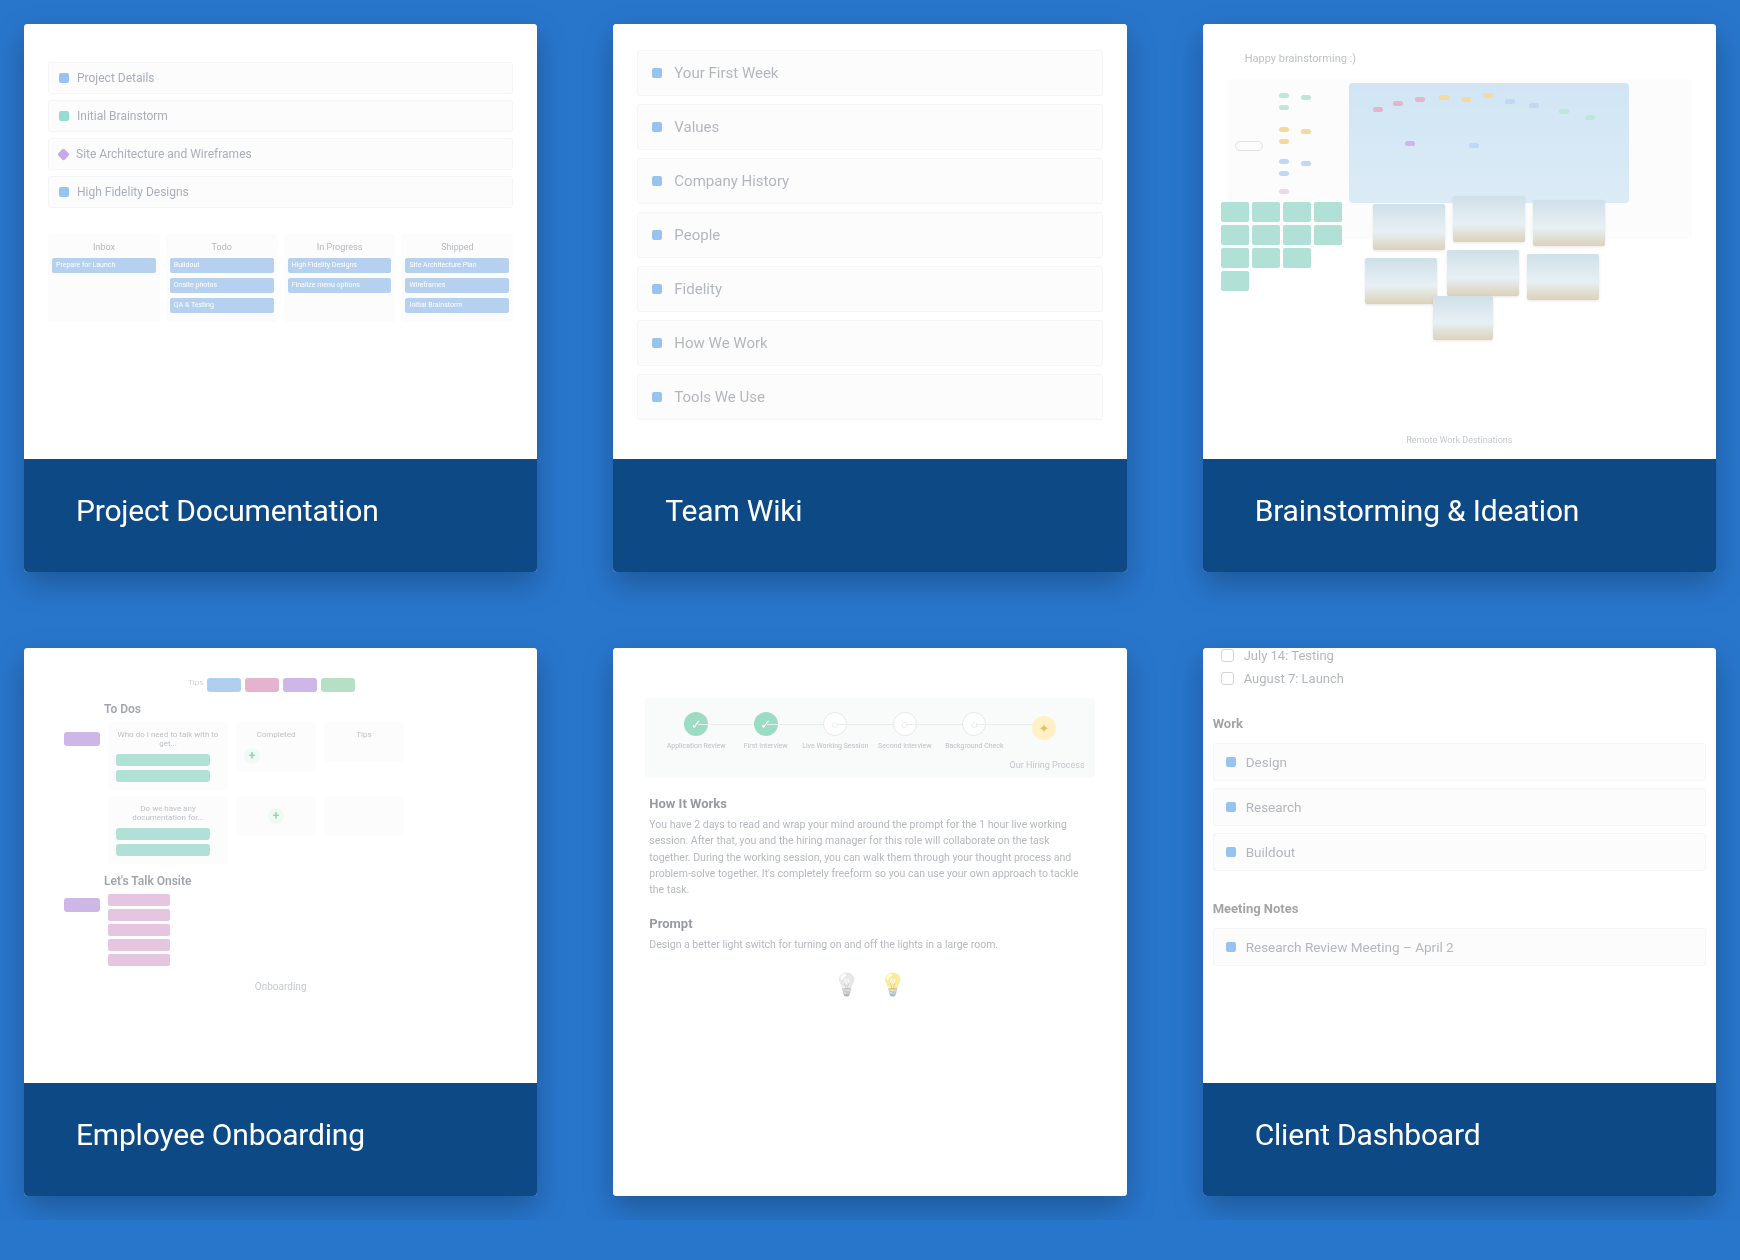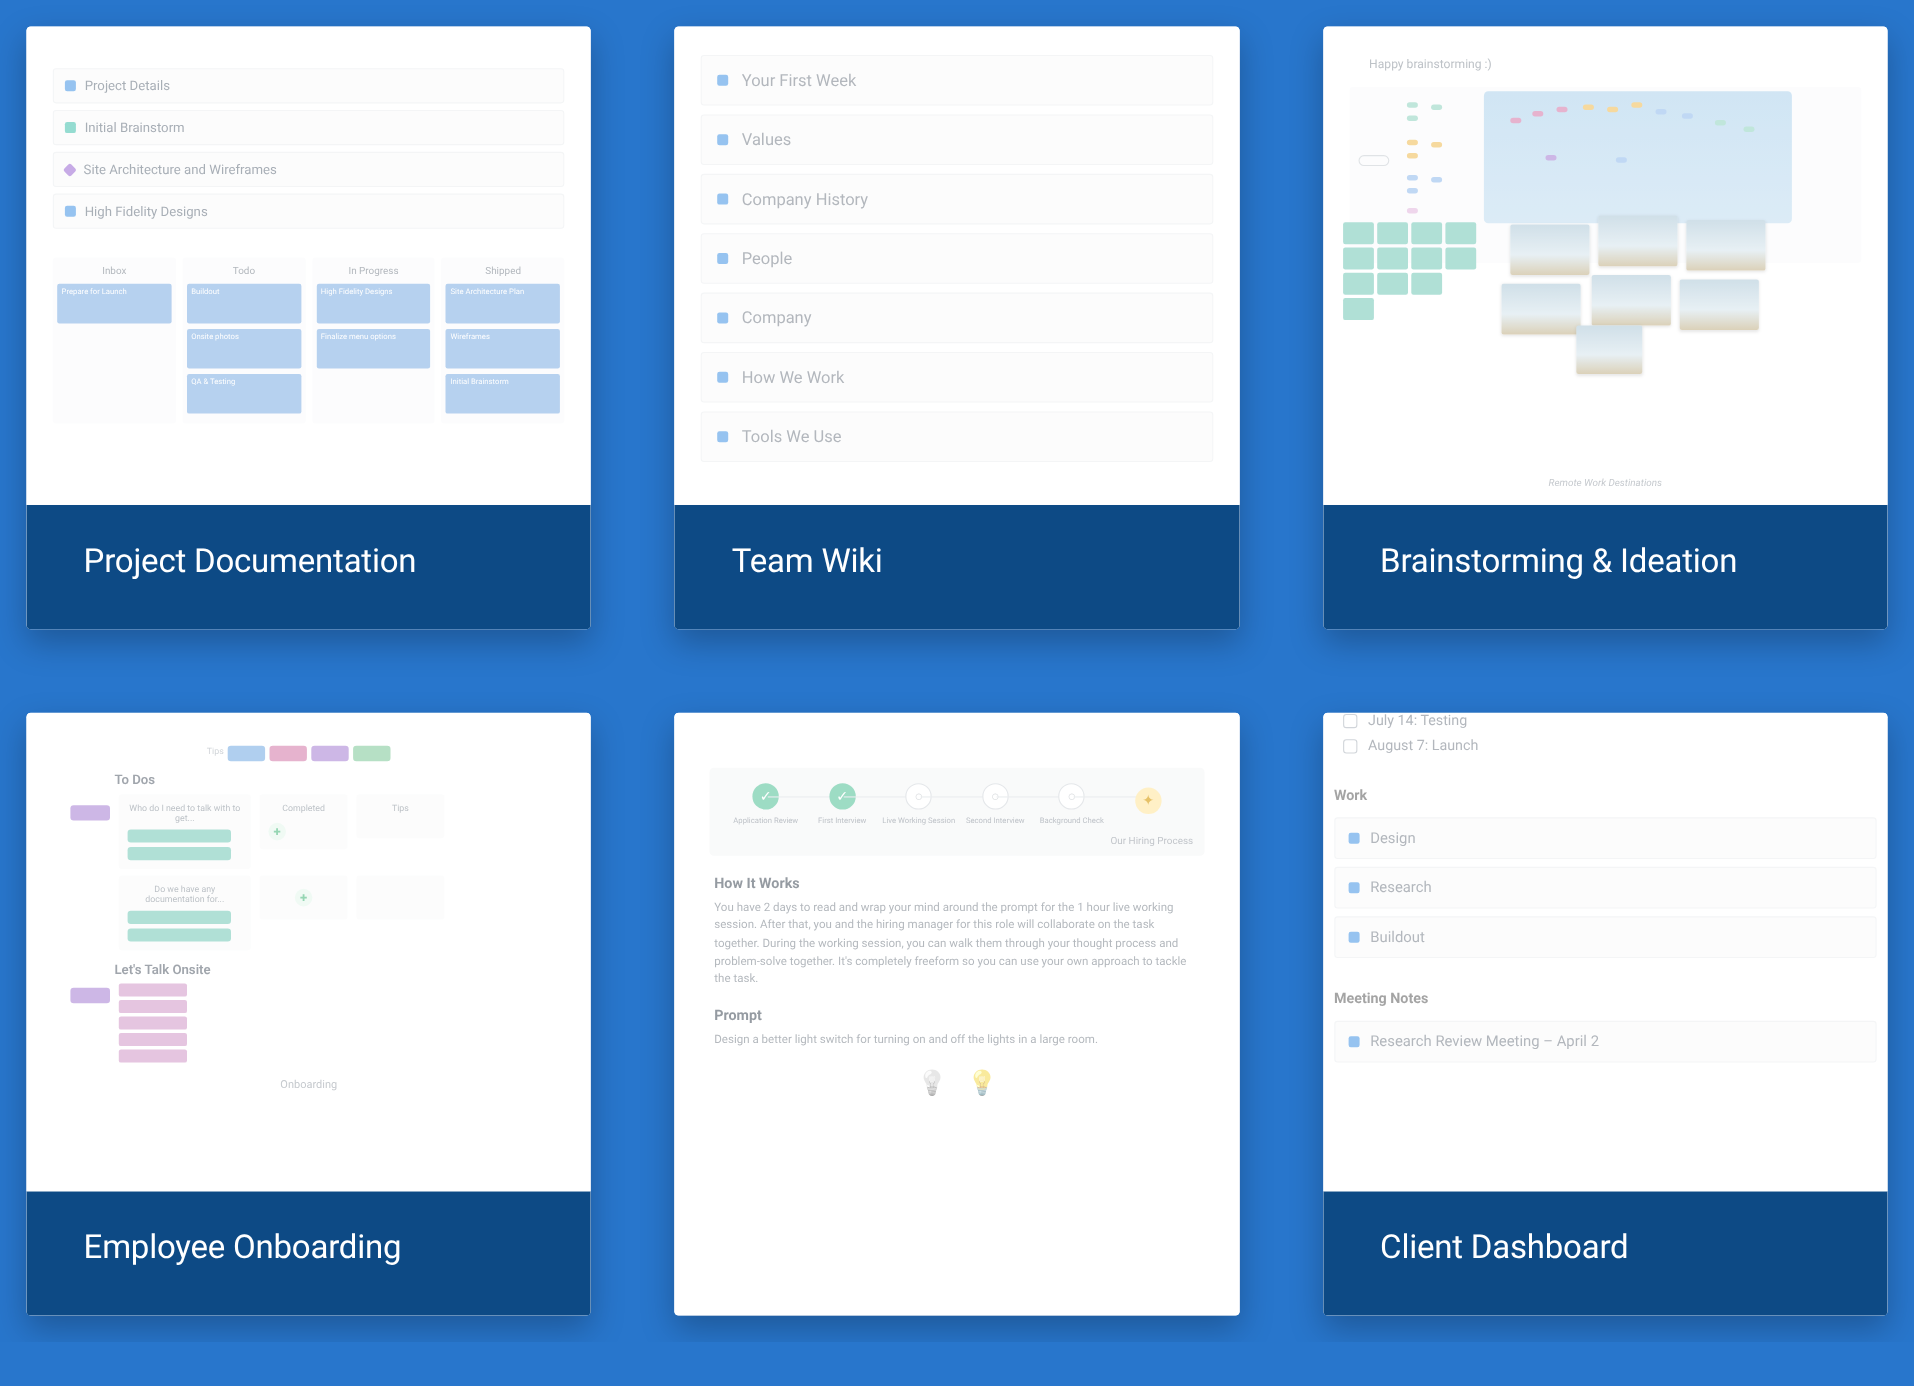--- a/index.html
+++ b/index.html
@@ -61,21 +61,21 @@
     font-size: 12px;
     color: #7a8490;
   }
   .sq-icon { width: 10px; height: 10px; border-radius: 2px; display: inline-block; }
   .sq-blue { background: #5ea4e8; }
   .sq-teal { background: #5cc9b8; }
   .sq-purple { background: #a97fd9; border-radius: 2px; transform: rotate(45deg); width:9px; height:9px; }
   .kanban { display: grid; grid-template-columns: repeat(4, 1fr); gap: 6px; margin-top: 26px; }
   .kanban-col { background: #fafbfc; border-radius: 3px; padding: 4px; }
   .kanban-head { font-size: 9px; text-align: center; color: #8a919a; padding: 4px 0 6px; }
-  .kanban-card { background: #8fb8e6; border-radius: 2px; height: 36px; margin-bottom: 5px; padding: 3px 4px; font-size: 7px; color: #fff; overflow: hidden; }
+  .kanban-card { background: #8fb8e6; border-radius: 2px; height: 15px; margin-bottom: 5px; padding: 3px 4px; font-size: 7px; color: #fff; overflow: hidden; }
 
   
   .tw-item {
     background: #fbfbfb;
     border: 1px solid #eef0f2;
     border-radius: 3px;
     padding: 13px 14px;
     margin-bottom: 8px;
     display: flex;
     align-items: center;
@@ -88,21 +88,21 @@
   .bs-top { font-size: 11px; color: #9aa1a9; margin: 8px 0 14px 18px; }
   .bs-canvas { height: 160px; position: relative; background: #fafbfc; border-radius: 3px; }
   .bs-map { position:absolute; left:122px; top:4px; width:280px; height:120px; background: linear-gradient(180deg,#b8d8ef 0%,#c9e1f2 100%); border-radius: 4px; }
   .mind-line { position:absolute; left:8px; top:8px; width:110px; height:120px; }
   .mind-root { position:absolute; left:0; top:54px; width:28px; height:10px; border:1px solid #d0d4d9; border-radius:6px; }
   .pin { position:absolute; width:10px; height:5px; border-radius:3px; }
   .bs-grid { position:absolute; left:18px; top:178px; display:grid; grid-template-columns: repeat(4,28px); grid-template-rows: repeat(4,20px); gap:3px; }
   .bs-grid div { background:#86cfc1; border-radius:2px; }
   .bs-photos { position:absolute; left:170px; top:172px; width:280px; height:120px; }
   .photo { position:absolute; border-radius:2px; background: linear-gradient(180deg,#b7cfdc 0%,#dbe8ef 60%,#c8b994 100%); box-shadow: 0 1px 3px rgba(0,0,0,0.15); }
-  .bs-caption { position:absolute; left:0; right:0; bottom:6px; text-align:center; font-size:9px; color:#a7adb4;font-style:italic; }
+  .bs-caption { position:absolute; left:0; right:0; bottom:6px; text-align:center; font-size:9px; color:#a7adb4; }
 
   
   .eo { padding-top: 30px; }
   .eo-section-title { font-size: 12px; color:#6e7680; font-weight:600; margin: 10px 0 6px 56px; }
   .eo-row { display:flex; align-items:flex-start; gap:8px; margin-left: 16px; }
   .eo-chip { height:14px; border-radius:3px; }
   .chip-purple{ background:#b391d9; }
   .chip-blue{ background:#86b6e6; }
   .chip-pink{ background:#d98bb4; }
   .chip-green{ background:#8fd0a6; }
@@ -206,21 +206,21 @@
       <div class="tw-item">
           <span class="sq-icon sq-blue"></span>
           <span>Company History</span>
         </div>
       <div class="tw-item">
           <span class="sq-icon sq-blue"></span>
           <span>People</span>
         </div>
       <div class="tw-item">
           <span class="sq-icon sq-blue"></span>
-          <span>Company</span>
+          <span>Fidelity</span>
         </div>
       <div class="tw-item">
           <span class="sq-icon sq-blue"></span>
           <span>How We Work</span>
         </div>
       <div class="tw-item">
           <span class="sq-icon sq-blue"></span>
           <span>Tools We Use</span>
         </div>
     </div>

